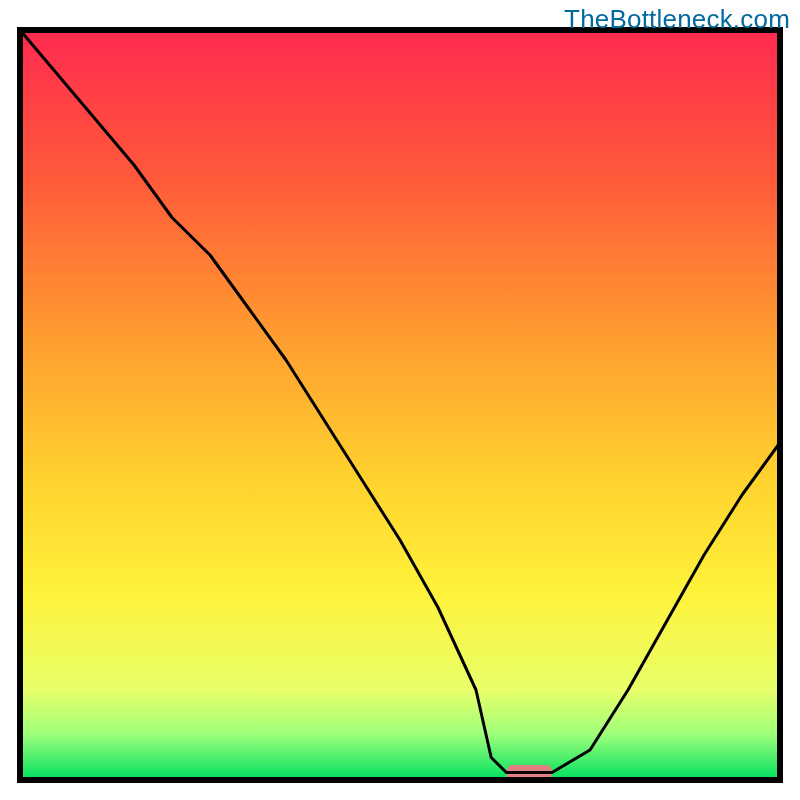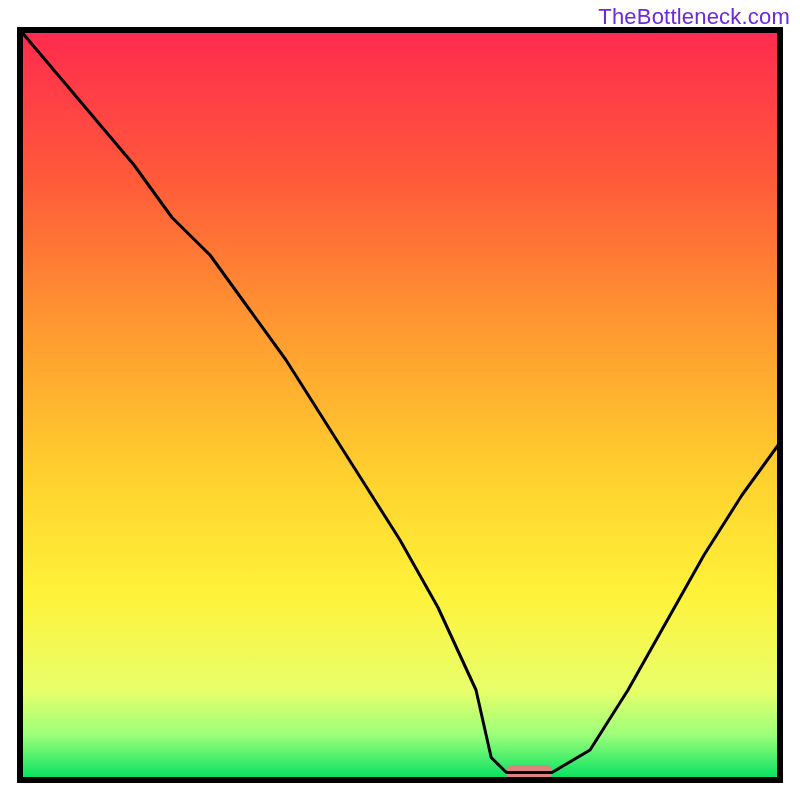--- a/index.html
+++ b/index.html
@@ -15,22 +15,22 @@
     width: 800px;
     height: 800px;
   }
   svg {
     display: block;
   }
   .watermark {
     position: absolute;
     top: 4px;
     right: 10px;
-    color: #6d28d9;
-    font-size: 22px;
+    color: #0369a1;
+    font-size: 26px;
     letter-spacing: 0.2px;
   }
 </style>
 </head>
 <body>
 
 <div class="chart-wrap">
   <svg width="800" height="800" viewBox="0 0 800 800">
     <defs>
       <linearGradient id="bg-grad" x1="0" y1="0" x2="0" y2="1">

